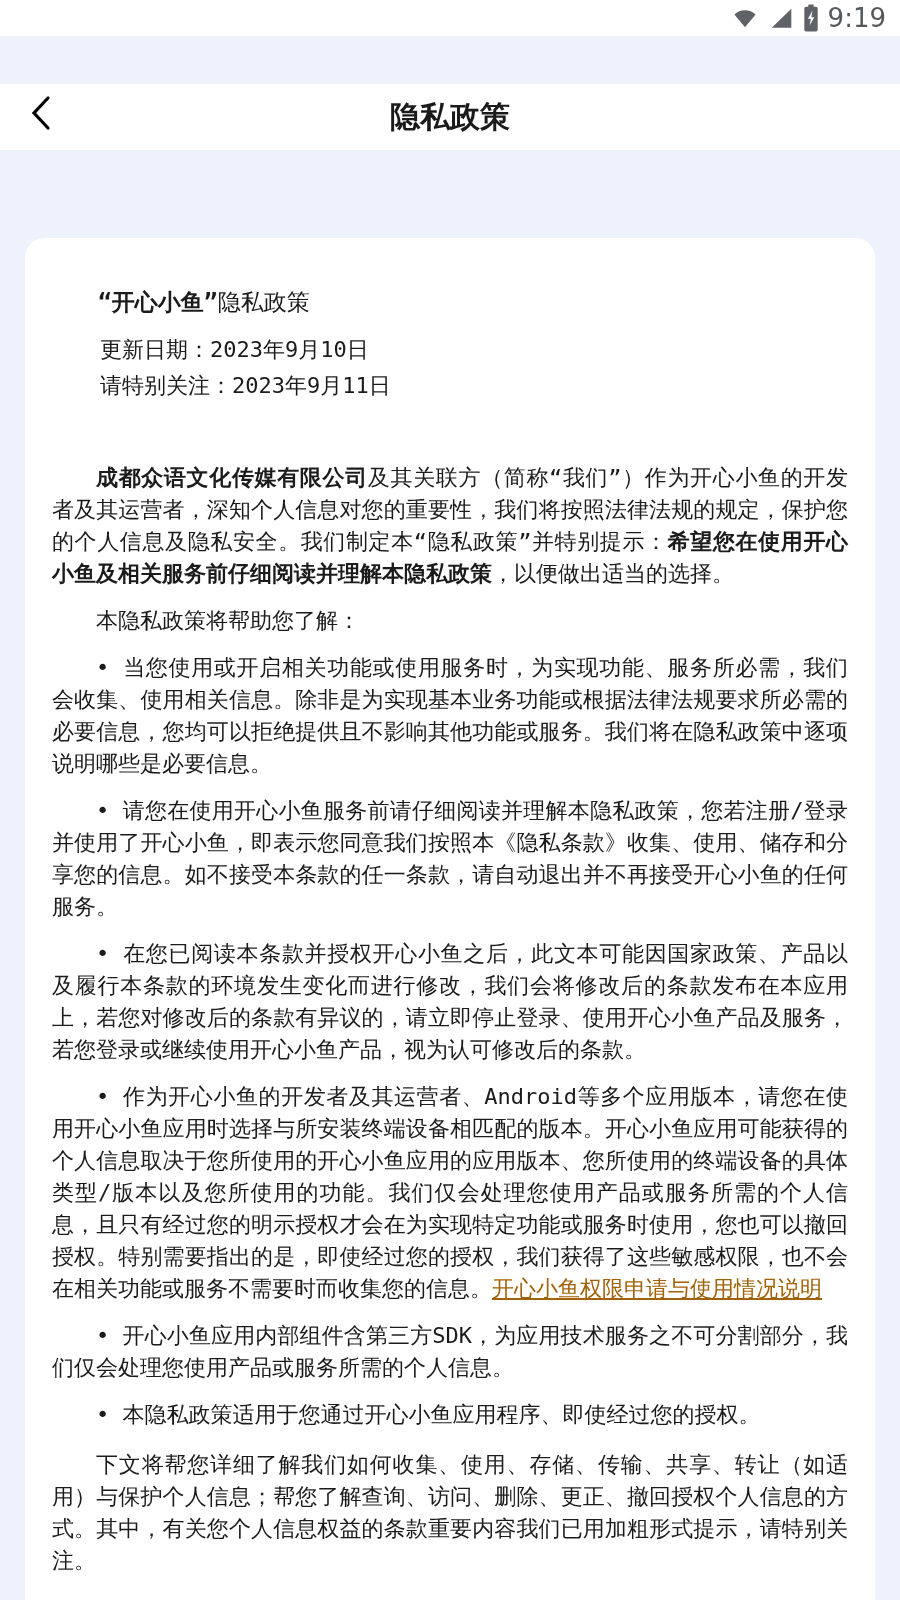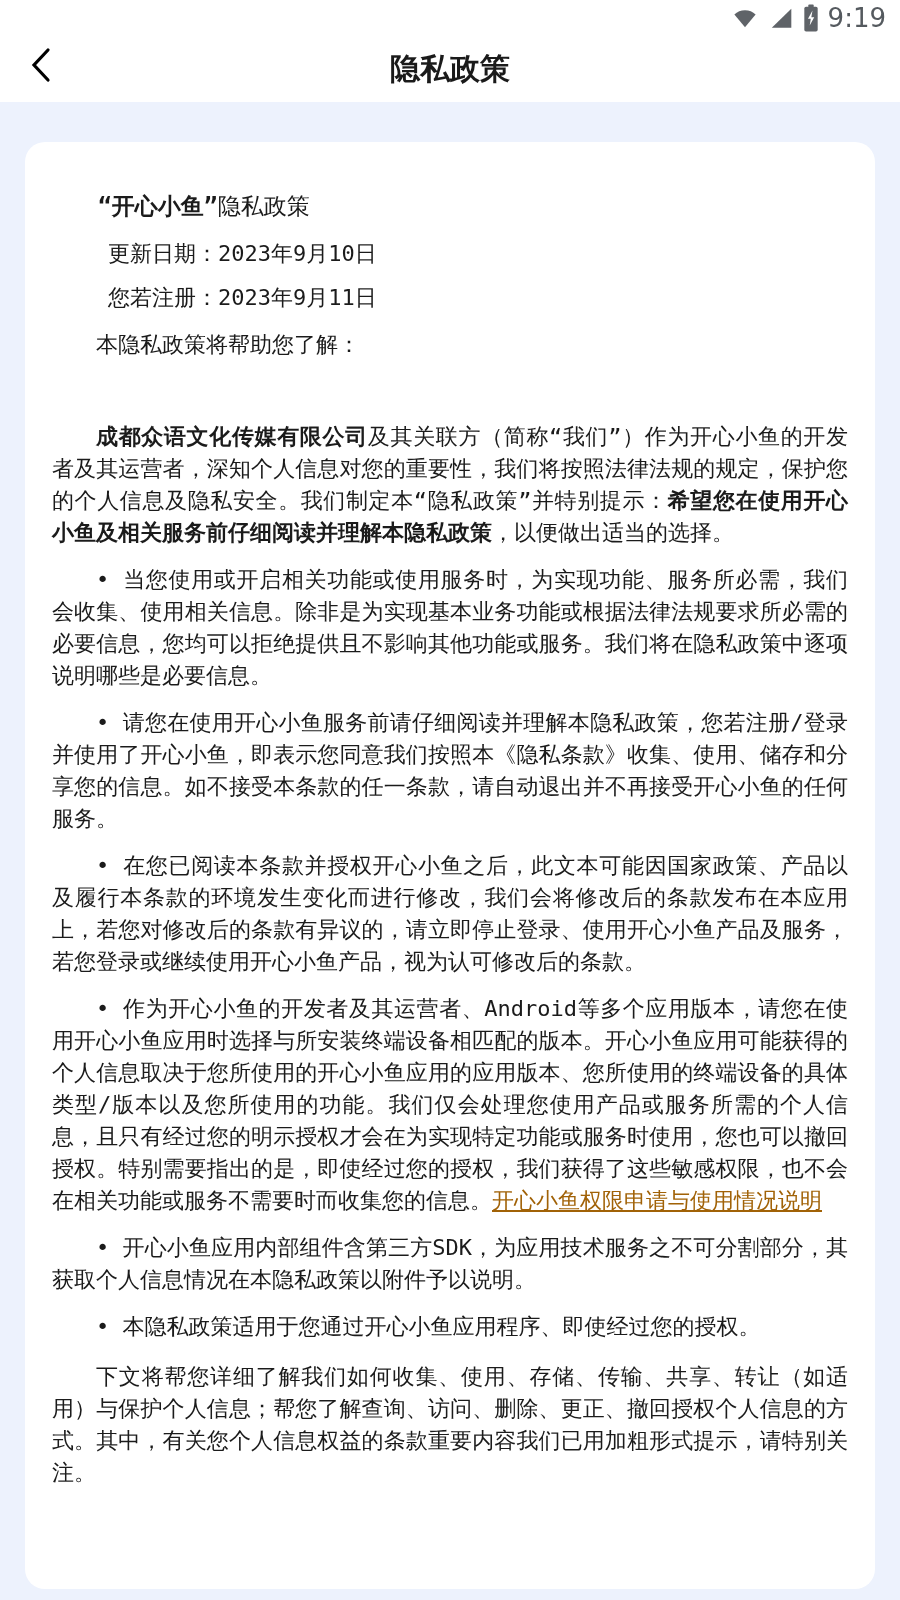--- a/index.html
+++ b/index.html
@@ -2,21 +2,21 @@
 <html><head>
 <meta charset="utf-8">
 <style>
   html,body{margin:0;padding:0;}
   body{
     width:900px;height:1600px;overflow:hidden;
     background:#edf2fd;
     font-family:"DejaVu Sans","Liberation Sans",sans-serif;
     -webkit-font-smoothing:antialiased;
   }
-  .screen{width:900px;height:1600px;display:flex;flex-direction:column;overflow:hidden;}
+  .screen{width:900px;height:1600px;display:flex;flex-direction:column;overflow:hidden;gap:48px;}
 
   
   .statusbar{
     height:36px;background:#ffffff;flex:0 0 auto;
     display:flex;align-items:center;justify-content:flex-end;
     padding:0 14px;gap:9px;
   }
   .statusbar svg{display:block;}
   .status-time{
     font-size:26px;color:#555a5f;letter-spacing:0;
@@ -46,21 +46,21 @@
     width:850px;height:1447px;box-sizing:border-box;
     padding:48px 27px 0 27px;overflow:hidden;
   }
   .policy-body{
     font-family:"DejaVu Sans Mono","DejaVu Sans","Liberation Sans",sans-serif;
     font-size:22px;line-height:32px;color:#1b1b1b;
     text-align:justify;
   }
   .policy-body p{margin:15px 0;text-indent:2em;}
   .policy-body p.doc-title{margin:0 0 16px 0;font-size:23px;}
-  .policy-body p.meta{margin:12px;}
+  .policy-body p.meta{margin:4px;}
   .policy-body p.first-para{margin-top:60px;}
   .policy-body p.gap-before{margin-top:18px;}
   .policy-body .b{font-weight:bold;}
   .policy-body a{color:#a16207;text-decoration:underline;cursor:pointer;}
 </style>
 </head>
 <body>
 
 <div class="screen">
 
@@ -94,27 +94,27 @@
       </span>
     </button>
     <div class="header-title">隐私政策</div>
   </div>
 
   <div class="content">
     <div class="card">
       <div class="policy-body">
           <p class="doc-title"><span class="b">“开心小鱼”</span><span>隐私政策</span></p>
           <p class="meta"><span>更新日期：2023年9月10日</span></p>
-          <p class="meta"><span>您若注册：2023年9月11日</span></p>
+          <p class="meta"><span>请特别关注：2023年9月11日</span></p>
+          <p class="para first-para"><span class="b">成都众语文化传媒有限公司</span><span>及其关联方（简称“我们”）作为开心小鱼的开发者及其运营者，深知个人信息对您的重要性，我们将按照法律法规的规定，保护您的个人信息及隐私安全。我们制定本“隐私政策”并特别提示：</span><span class="b">希望您在使用开心小鱼及相关服务前仔细阅读并理解本隐私政策</span><span>，以便做出适当的选择。</span></p>
           <p class="para"><span>本隐私政策将帮助您了解：</span></p>
-          <p class="para first-para"><span class="b">成都众语文化传媒有限公司</span><span>及其关联方（简称“我们”）作为开心小鱼的开发者及其运营者，深知个人信息对您的重要性，我们将按照法律法规的规定，保护您的个人信息及隐私安全。我们制定本“隐私政策”并特别提示：</span><span class="b">希望您在使用开心小鱼及相关服务前仔细阅读并理解本隐私政策</span><span>，以便做出适当的选择。</span></p>
           <p class="bullet"><span>•  </span><span>当您使用或开启相关功能或使用服务时，为实现功能、服务所必需，我们会收集、使用相关信息。除非是为实现基本业务功能或根据法律法规要求所必需的必要信息，您均可以拒绝提供且不影响其他功能或服务。我们将在隐私政策中逐项说明哪些是必要信息。</span></p>
           <p class="bullet"><span>•  </span><span>请您在使用开心小鱼服务前请仔细阅读并理解本隐私政策，您若注册/登录并使用了开心小鱼，即表示您同意我们按照本《隐私条款》收集、使用、储存和分享您的信息。如不接受本条款的任一条款，请自动退出并不再接受开心小鱼的任何服务。</span></p>
           <p class="bullet"><span>•  </span><span>在您已阅读本条款并授权开心小鱼之后，此文本可能因国家政策、产品以及履行本条款的环境发生变化而进行修改，我们会将修改后的条款发布在本应用上，若您对修改后的条款有异议的，请立即停止登录、使用开心小鱼产品及服务，若您登录或继续使用开心小鱼产品，视为认可修改后的条款。</span></p>
           <p class="bullet"><span>•  </span><span>作为开心小鱼的开发者及其运营者、Android等多个应用版本，请您在使用开心小鱼应用时选择与所安装终端设备相匹配的版本。开心小鱼应用可能获得的个人信息取决于您所使用的开心小鱼应用的应用版本、您所使用的终端设备的具体类型/版本以及您所使用的功能。我们仅会处理您使用产品或服务所需的个人信息，且只有经过您的明示授权才会在为实现特定功能或服务时使用，您也可以撤回授权。特别需要指出的是，即使经过您的授权，我们获得了这些敏感权限，也不会在相关功能或服务不需要时而收集您的信息。</span><a href="#">开心小鱼权限申请与使用情况说明</a></p>
-          <p class="bullet"><span>•  </span><span>开心小鱼应用内部组件含第三方SDK，为应用技术服务之不可分割部分，其获取个人信息情况在本隐私政策以附件予以说明。</span></p>
+          <p class="bullet"><span>•  </span><span>开心小鱼应用内部组件含第三方SDK，为应用技术服务之不可分割部分，我们仅会处理您使用产品或服务所需的个人信息。</span></p>
           <p class="bullet"><span>•  </span><span>本隐私政策适用于您通过开心小鱼应用程序、即使经过您的授权。</span></p>
           <p class="para gap-before"><span>下文将帮您详细了解我们如何收集、使用、存储、传输、共享、转让（如适用）与保护个人信息；帮您了解查询、访问、删除、更正、撤回授权个人信息的方式。其中，有关您个人信息权益的条款重要内容我们已用加粗形式提示，请特别关注。</span></p>
         </div>
     </div>
   </div>
 
 </div>
 
 </body></html>

